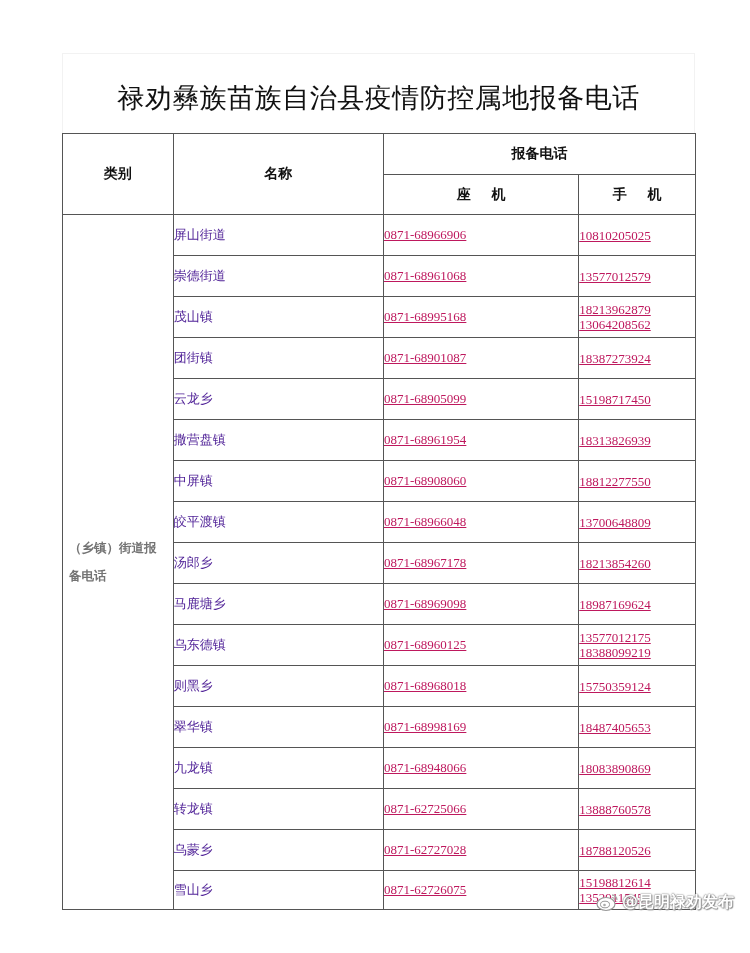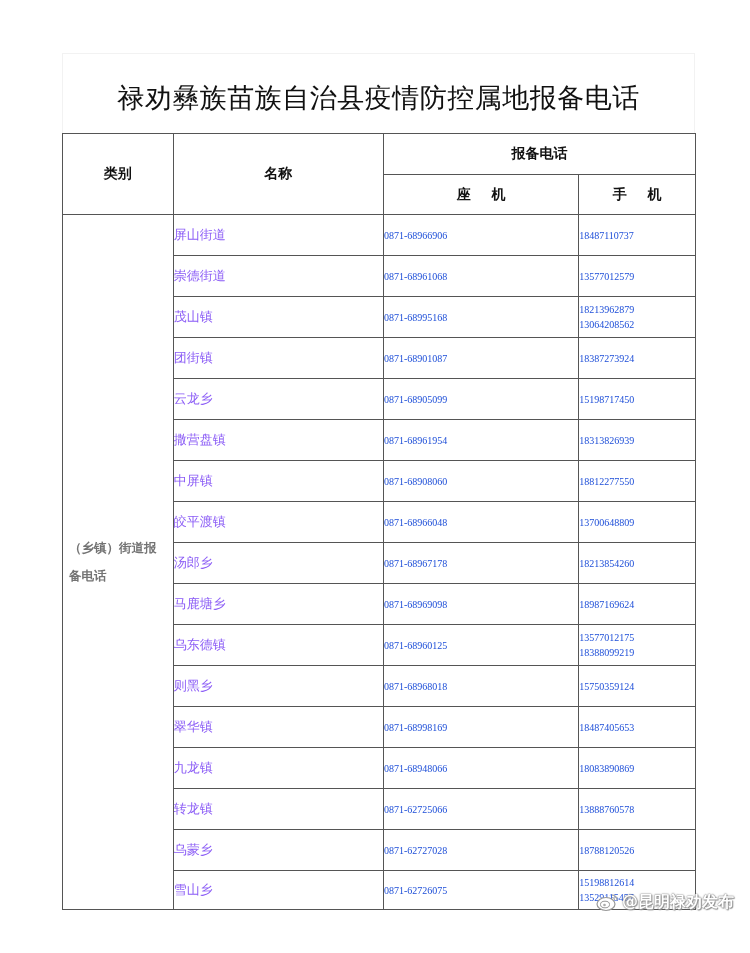--- a/index.html
+++ b/index.html
@@ -23,22 +23,22 @@
   }
   td, th {
     border: 1px solid #555; vertical-align: middle; padding: 0;
   }
   th { font-weight: bold; font-size: 14px; color: #111; }
   .c1 { width: 110px; } .c2 { width: 209px; } .c3 { width: 194px; } .c4 { width: 116px; }
   .hdr1 { height: 41px; }
   .hdr2 { height: 40px; }
   tr.row { height: 41px; }
   tr.row.tall { height: 39px; }
-  .name { font-size: 13px; color: #8b5cf6; }
-  .num { font-family: "Liberation Serif", "DejaVu Serif", serif; font-size: 10px; color: #1d4ed8; }
+  .name { font-size: 13px; color: #4c1d95; }
+  .num { font-family: "Liberation Serif", "DejaVu Serif", serif; font-size: 13px; color: #be185d; text-decoration: underline; }
   .mobile .line { display: block; line-height: 15px; }
   .category { font-size: 12.5px; font-weight: bold; color: #737373; line-height: 28px; padding: 0 6px; }
   .spaced { letter-spacing: 8px; padding-left: 8px; }
   .watermark {
     position: absolute; left: 596px; top: 892px; display: flex; align-items: flex-start;
     color: #ffffff; font-size: 16px; font-weight: bold;
     text-shadow: 0 0 2px #888, 0 0 1px #666, 1px 1px 1px #999;
   }
   .weibo-icon { width: 24px; height: 20px; margin-right: 2px; }
 </style>
@@ -69,21 +69,21 @@
     </thead>
     <tbody id="tbody">
         <tr class="row">
           <td rowspan="17" class="category">
             <div>（乡镇）街道报</div>
             <div style="">备电话</div>
           </td>
           <td class="name">屏山街道</td>
           <td class="num">0871-68966906</td>
           <td class="num mobile">
-            <span class="line">18487110737</span>
+            <span class="line">10810205025</span>
           </td>
         </tr>
         <tr class="row">
           <td class="name">崇德街道</td>
           <td class="num">0871-68961068</td>
           <td class="num mobile">
             <span class="line">13577012579</span>
           </td>
         </tr>
         <tr class="row">

